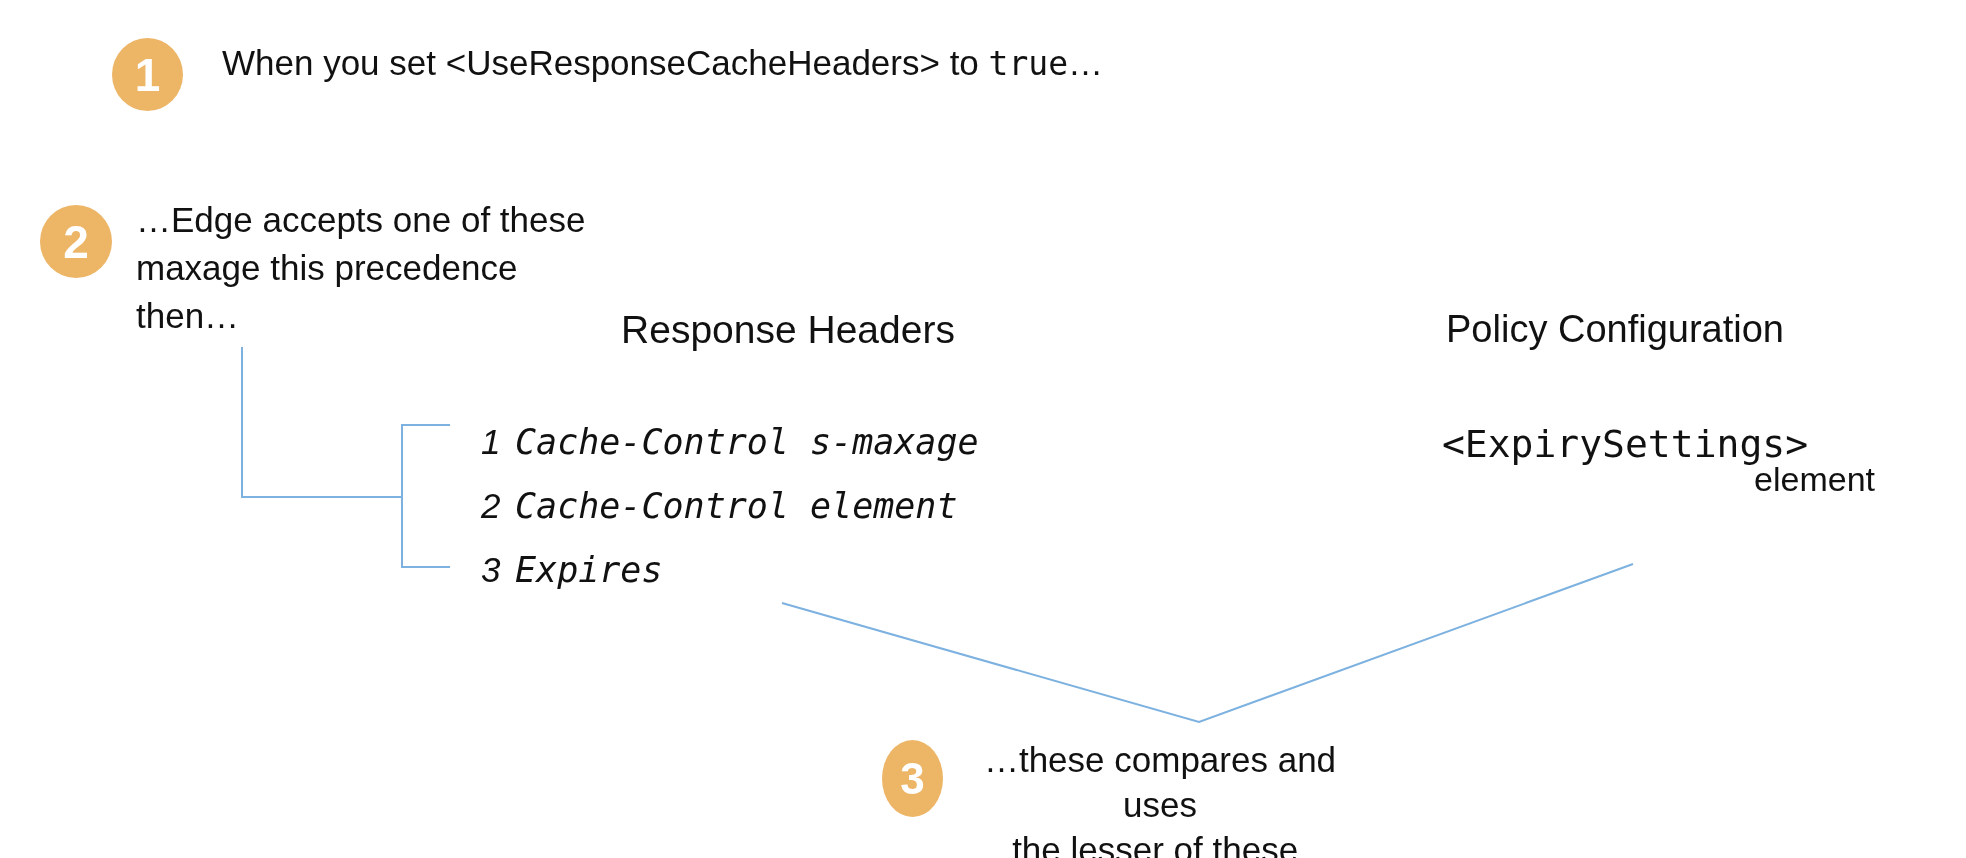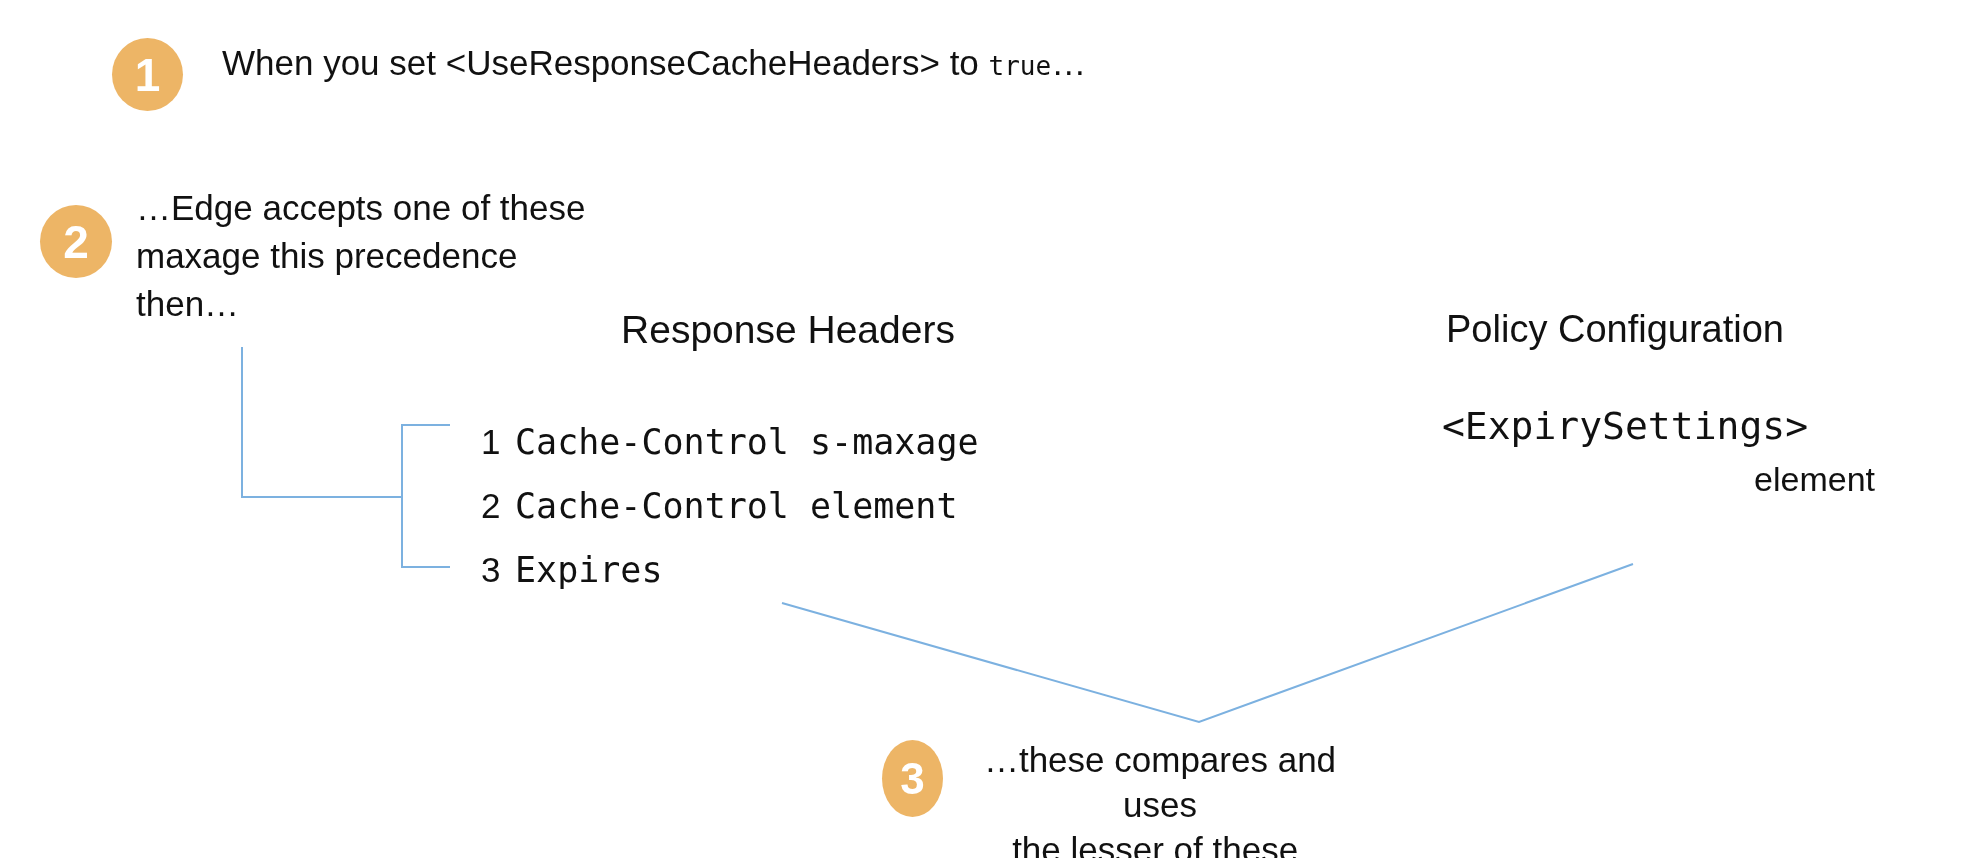--- a/index.html
+++ b/index.html
@@ -39,21 +39,21 @@
   .badge-3 { left: 882px; top: 740px; width: 61px; height: 77px; font-size: 44px; }
   .step1-text {
     position: absolute;
     left: 222px; top: 40px;
     font-size: 35px;
     line-height: 46px;
     white-space: nowrap;
   }
   .step2-text {
     position: absolute;
-    left: 136px; top: 184px;
+    left: 136px; top: 196px;
     width: 460px;
     font-size: 35px;
     line-height: 48px;
   }
   .step3-text {
     position: absolute;
     left: 960px; top: 737px;
     width: 400px;
     text-align: center;
     font-size: 35px;
@@ -66,36 +66,37 @@
     text-align: center;
     font-size: 39px;
   }
   .col-heading.response { left: 538px; }
   .col-heading.policy   { left: 1365px; font-size: 38px; }
   .rh-list {
     position: absolute;
     left: 481px; top: 413px;
     line-height: 57px;
     white-space: nowrap;
+    font-style: italic;
   }
   .rh-item .num {
     display: inline-block;
     min-width: 22px;
     margin-right: 12px;
     font-family: "Liberation Sans", sans-serif;
     font-size: 35px;
   }
   .mono, .rh-item .code {
     font-family: "DejaVu Sans Mono", monospace;
   }
   .rh-item .code { font-size: 35px; }
-  .step1-code { font-size: 26px; }
+  .step1-code { font-size: 33px; }
   .policy-code {
     position: absolute;
-    left: 1375px; top: 404px;
+    left: 1375px; top: 422px;
     width: 500px;
     text-align: center;
     font-size: 38px;
   }
   .policy-element {
     position: absolute;
     left: 1375px; top: 460px;
     width: 500px;
     text-align: right;
     font-size: 34px;

